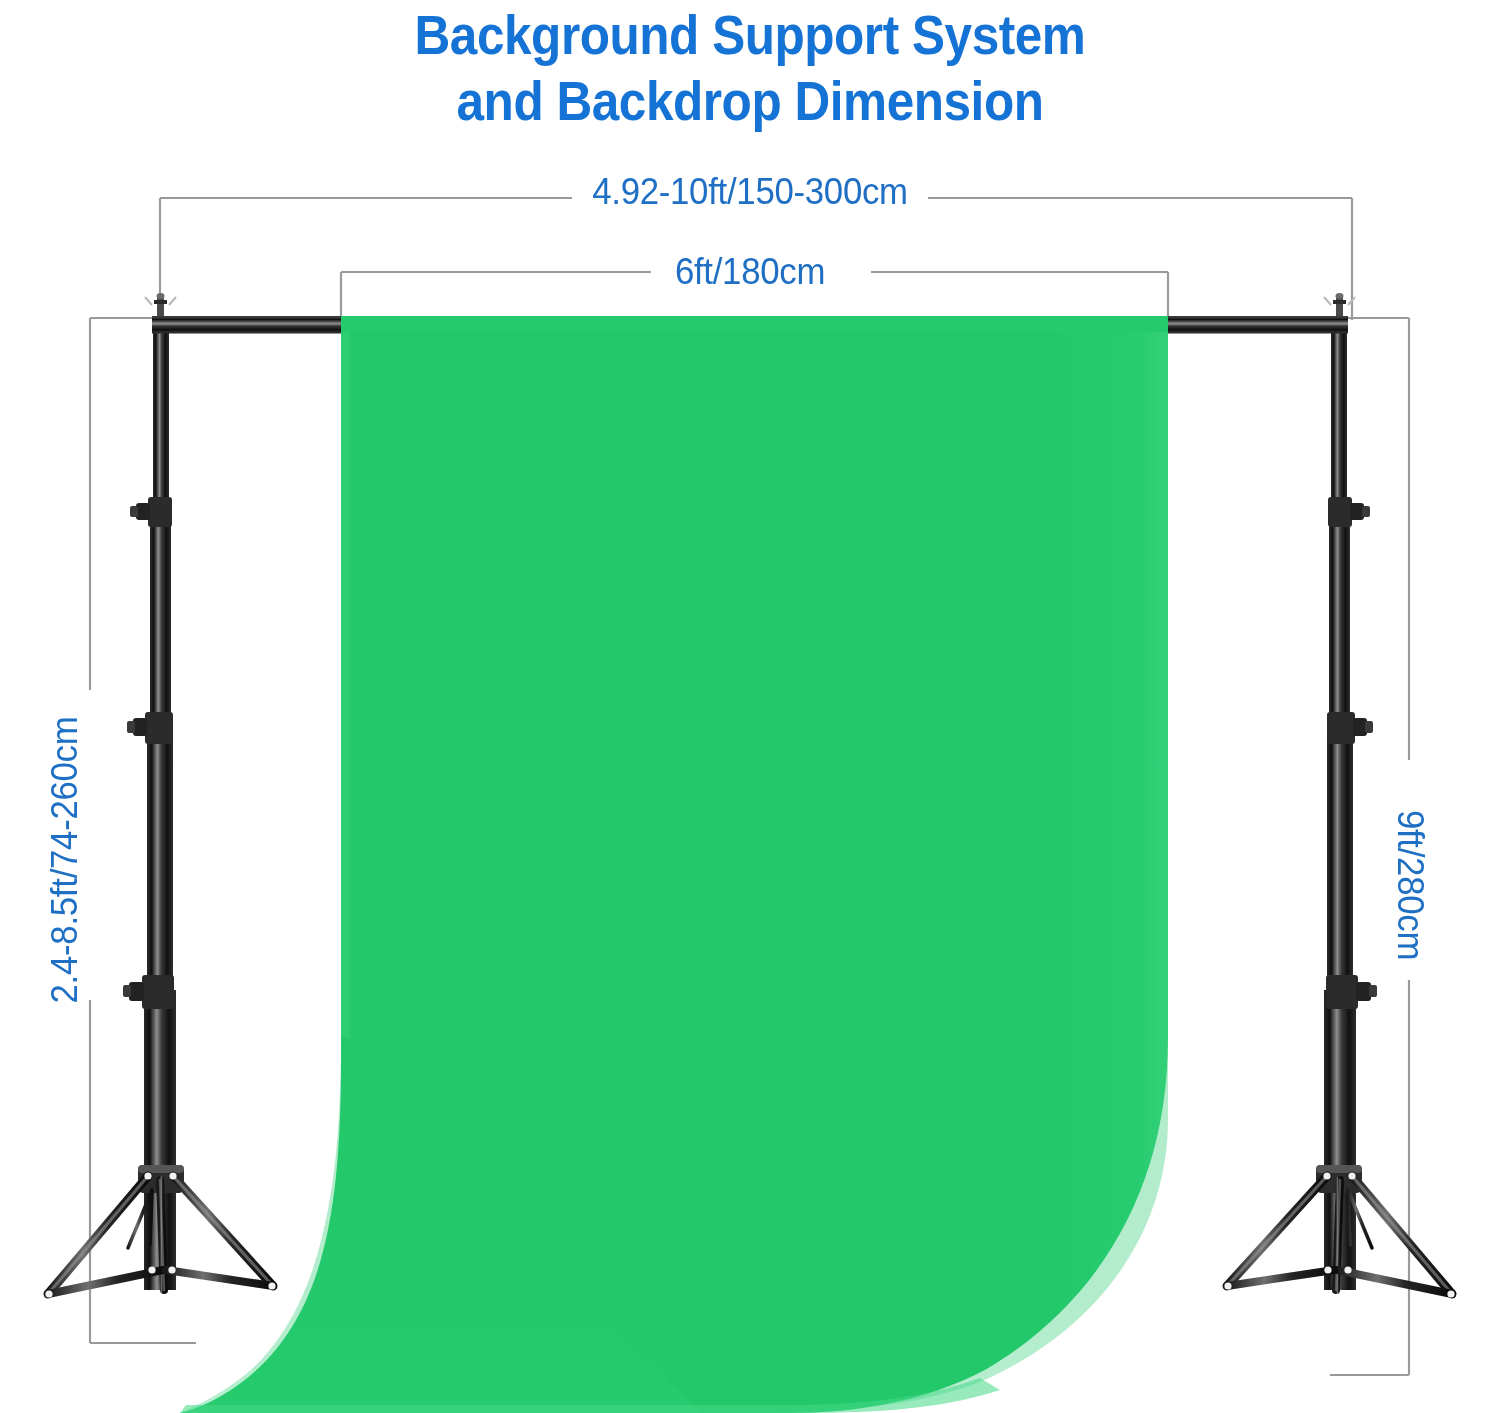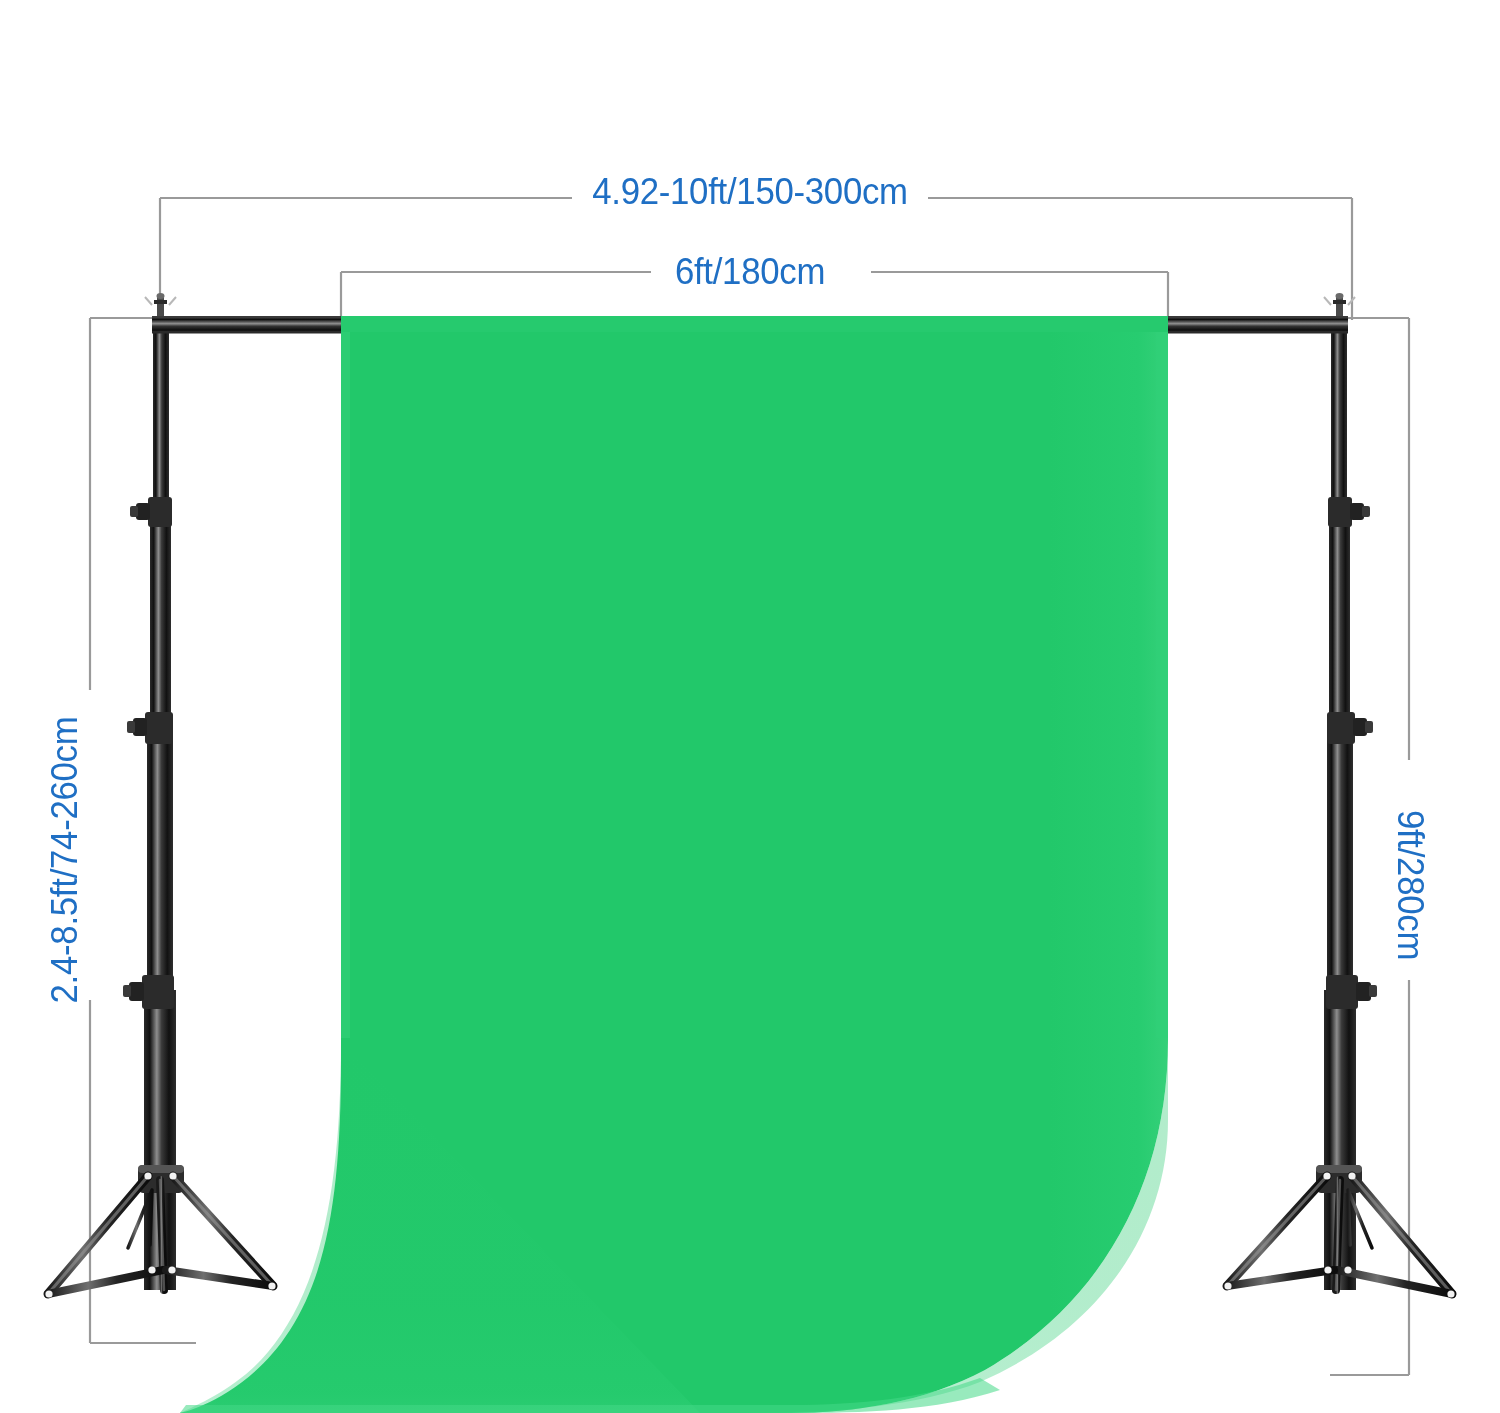--- a/index.html
+++ b/index.html
@@ -309,19 +309,23 @@
       <rect x="341" y="318" width="9" height="720" fill="#30cf77" opacity="0.75"></rect>
 
       <rect x="1156" y="318" width="12" height="720" fill="#31d078" opacity="0.6"></rect>
 
       <rect x="341" y="316" width="827" height="16" fill="#26ca6e"></rect>
 
       <path d="M 186 1405 L 790 1405 C 860 1405 925 1398 980 1378 L 1000 1390 C 935 1411 865 1413 790 1413 L 180 1413 Z" fill="#44d887" opacity="0.55"></path>
     </g>
   </svg>
 
+  <div class="title-block">
+    <span class="title-line">Background Support System</span>
+    <span class="title-line">and Backdrop Dimension</span>
+  </div>
 
   <div class="dim-label top-width">4.92-10ft/150-300cm</div>
   <div class="dim-label mid-width">6ft/180cm</div>
   <div class="dim-label left-height">2.4-8.5ft/74-260cm</div>
   <div class="dim-label right-height">9ft/280cm</div>
 
 </div>
 
 </body></html>

